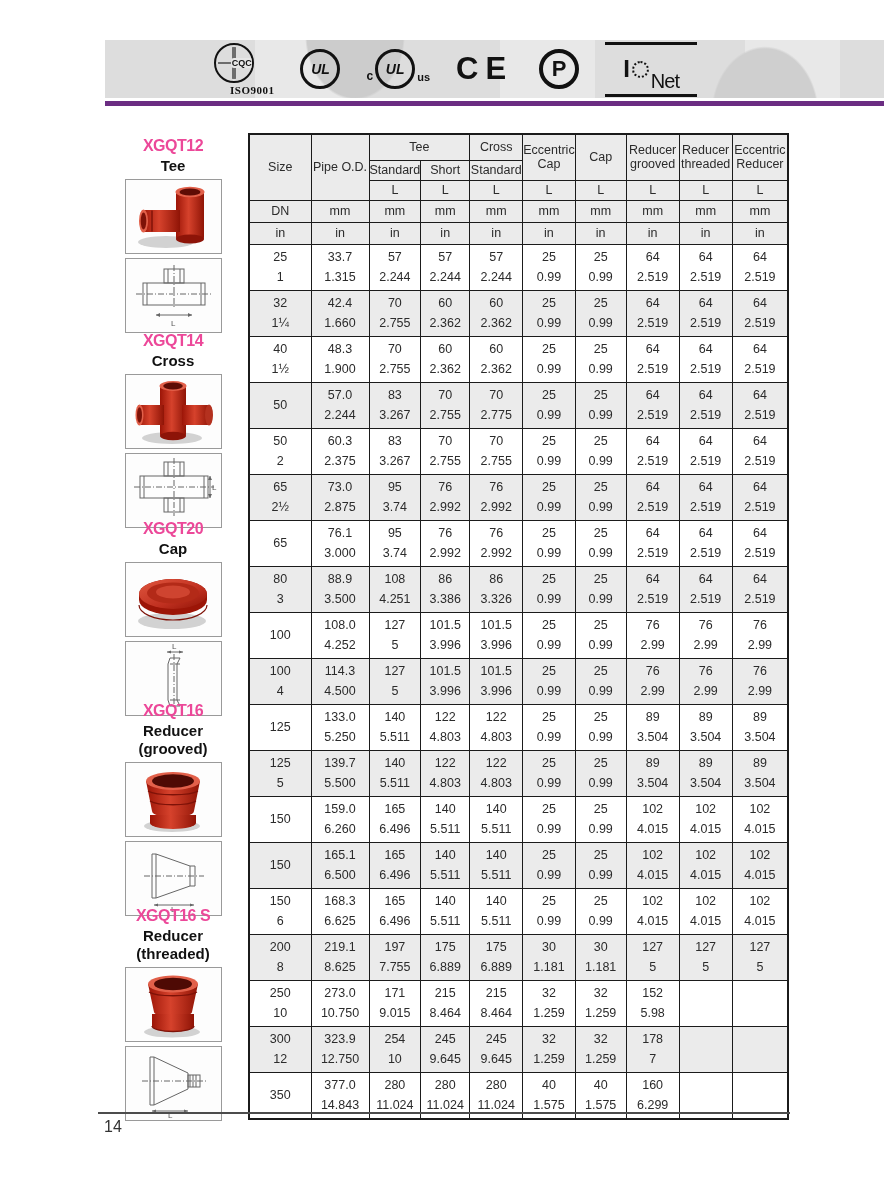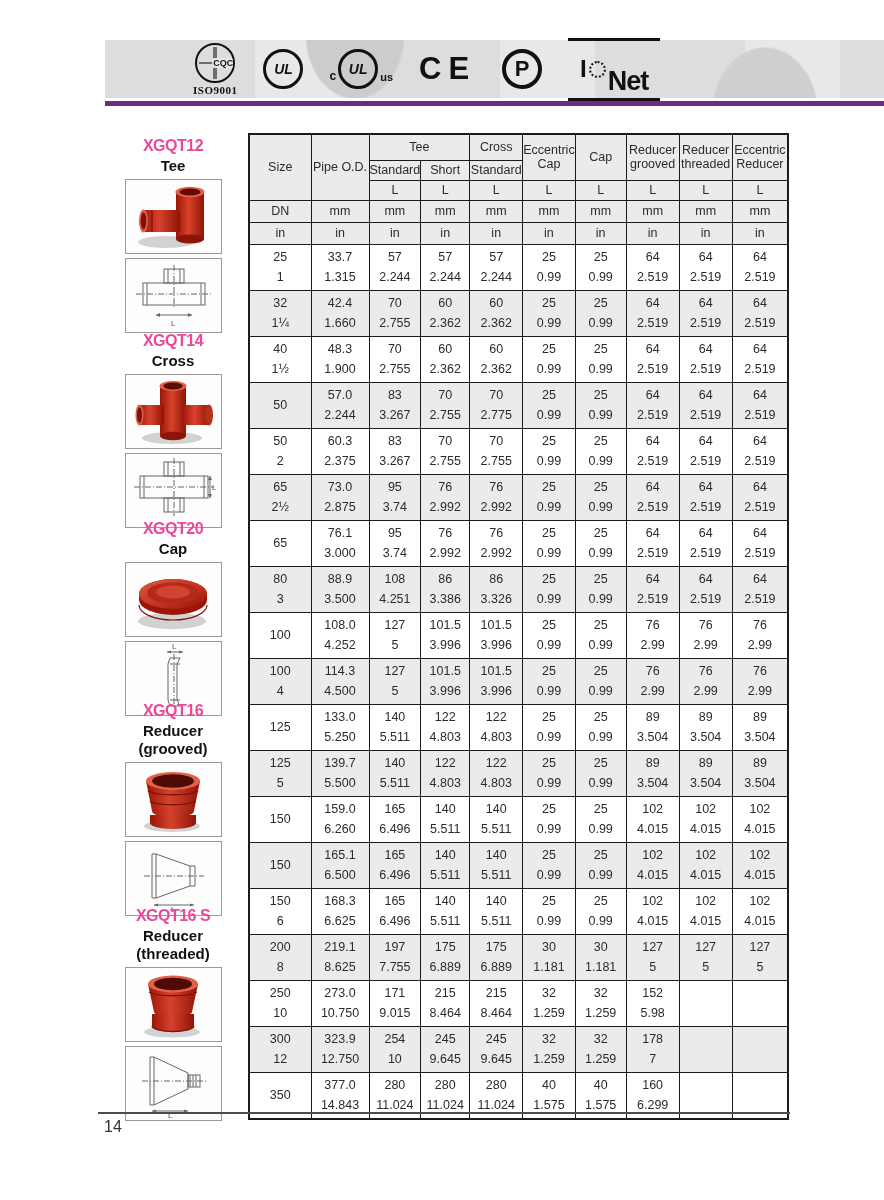--- a/index.html
+++ b/index.html
@@ -18,21 +18,21 @@
 
   .cqc-wrap{flex-direction:column;gap:1px;}
   .cqc-circle{width:36px;height:36px;border-radius:50%;border:2.5px solid #111;
               display:flex;align-items:center;justify-content:center;position:relative;overflow:hidden;}
   .cqc-circle:before{content:"";position:absolute;inset:2px;border-radius:50%;
               background:
                linear-gradient(0deg,transparent 46%,#111 46% 54%,transparent 54%),
                linear-gradient(90deg,transparent 44%,#111 44% 56%,transparent 56%);
               opacity:.55;}
   .cqc-txt{position:relative;font-size:9px;font-weight:bold;background:#e6e6e6;padding:0 1px;border-radius:3px;margin-left:16px;}
-  .iso-label{font-family:"Liberation Serif",serif;font-size:11px;font-weight:bold;letter-spacing:.5px;}
+  .iso-label{font-family:"Liberation Serif",serif;font-size:11px;font-weight:bold;letter-spacing:.5px;margin-left:37px;}
 
   .fm-wrap{position:relative;width:116px;height:46px;}
   .fm-diamond{position:absolute;left:2px;top:5px;width:34px;height:34px;border:3px solid #111;transform:rotate(45deg);}
   .fm-text{position:absolute;left:22px;top:13px;font-size:15px;font-weight:bold;font-style:italic;letter-spacing:-.5px;white-space:nowrap;}
   .fm-tm{font-size:8px;vertical-align:super;}
 
   .ul-circle{width:40px;height:40px;border-radius:50%;border:3px solid #111;box-sizing:border-box;
              display:flex;align-items:center;justify-content:center;position:relative;}
   .ul-inner{font-weight:bold;font-style:italic;font-size:14px;line-height:11px;text-align:center;}
   .cul-wrap{gap:2px;}
@@ -42,21 +42,21 @@
   .ce-text{font-size:31px;font-weight:bold;letter-spacing:7px;font-family:"Liberation Sans",sans-serif;}
 
   .p-circle{width:40px;height:40px;border-radius:50%;border:4px solid #111;box-sizing:border-box;
             display:flex;align-items:center;justify-content:center;font-size:22px;font-weight:bold;}
 
   .iqnet-wrap{flex-direction:column;}
   .iqnet-line{width:92px;height:3px;background:#111;}
   .iqnet-mid{display:flex;align-items:center;gap:2px;padding:1px 2px;}
   .iqnet-i{font-size:24px;font-weight:bold;}
   .iqnet-q{width:17px;height:17px;border-radius:50%;border:2.5px dotted #111;box-sizing:border-box;}
-  .iqnet-net{font-size:27px;font-weight:bold;letter-spacing:-1px;margin-top:24px;}
+  .iqnet-net{font-size:20px;font-weight:normal;letter-spacing:-1px;margin-top:24px;}
 
   .accent-rule{position:absolute;left:105px;top:101px;width:779px;height:5px;background:#6b2d82;}
 
   
   .product{position:absolute;left:98px;width:150px;text-align:center;}
   .product-model{font-size:16px;font-weight:bold;letter-spacing:-.5px;color:#ec4899;line-height:22px;}
   .product-type{font-size:15px;font-weight:bold;color:#111;line-height:18px;}
   .pbox{width:95px;height:73px;border:1px solid #9a9a9a;margin:4px auto 0 auto;background:#fdfdfd;
         display:flex;align-items:center;justify-content:center;}
   .pbox svg{display:block;}

